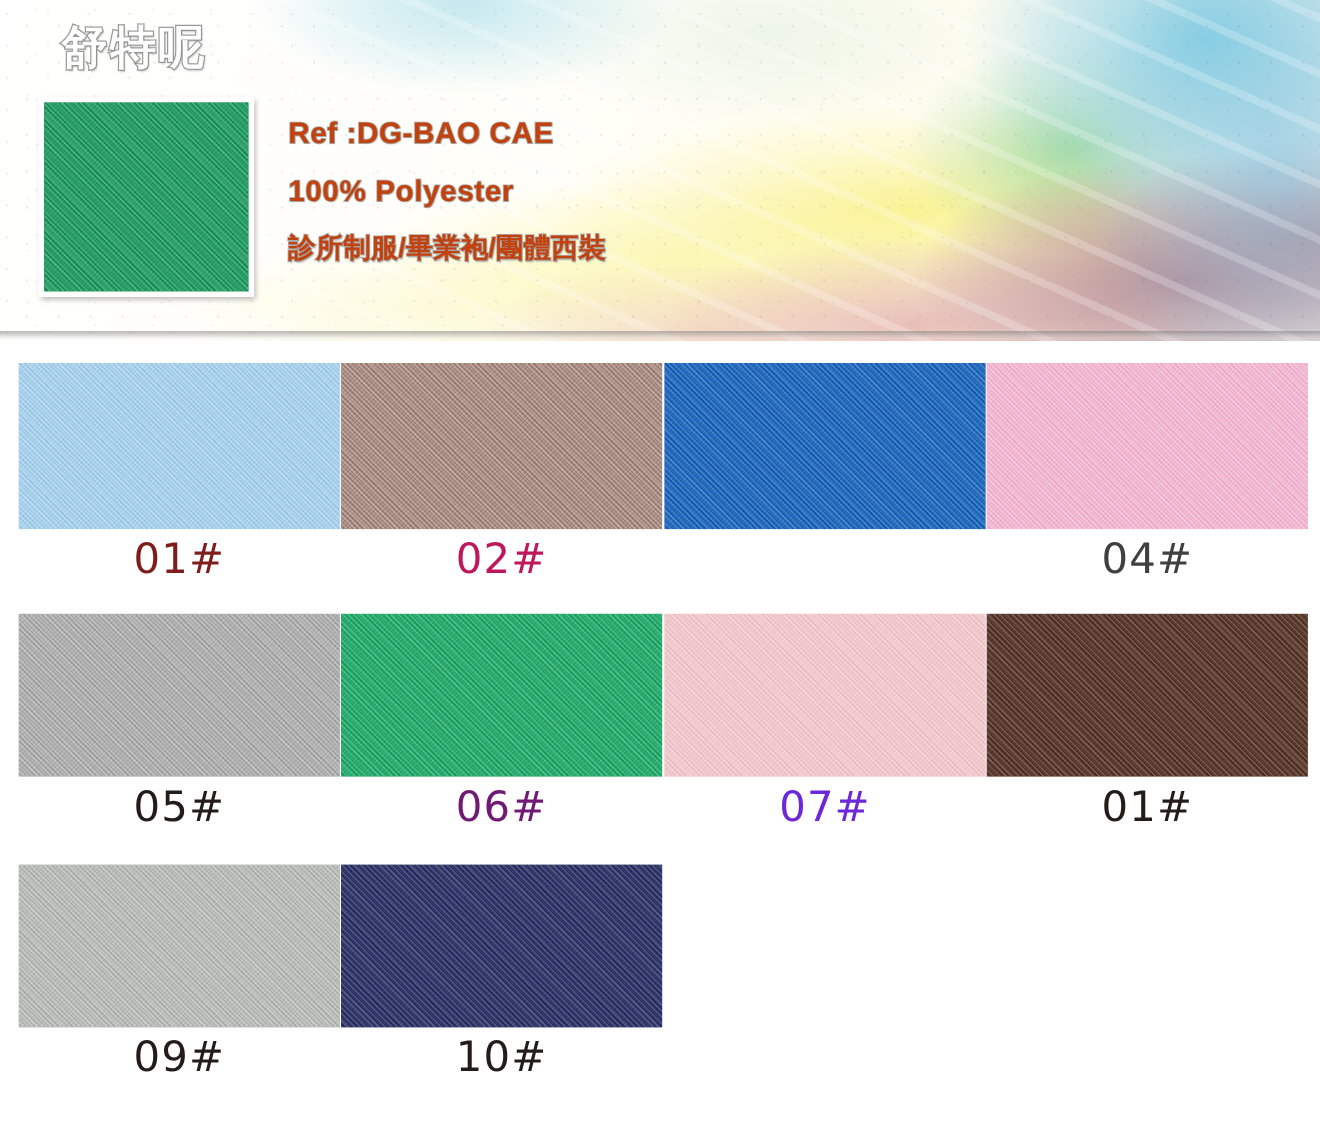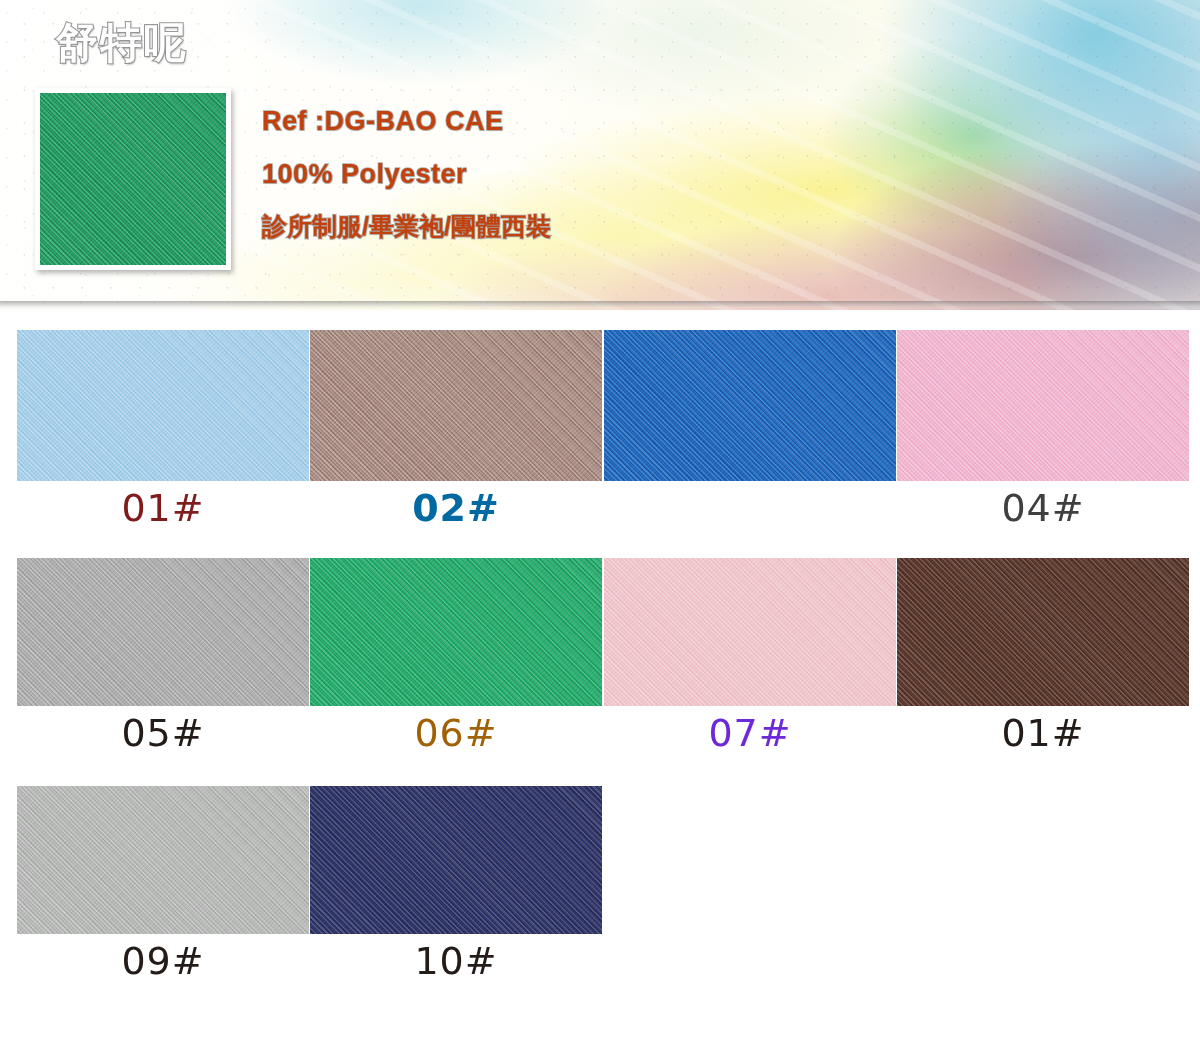--- a/index.html
+++ b/index.html
@@ -237,21 +237,21 @@
           <div class="weave"></div>
           <div class="weave2"></div>
         </div>
         <div class="cell-label" style="color: #7f1d1d;">01#</div>
       </div>
       <div class="cell c1">
         <div class="cell-swatch" style="background: rgb(160, 130, 121);">
           <div class="weave"></div>
           <div class="weave2"></div>
         </div>
-        <div class="cell-label" style="color: #0369a1; font-weight: bold;">02#</div>
+        <div class="cell-label" style="color: #be185d;">02#</div>
       </div>
       <div class="cell c2">
         <div class="cell-swatch" style="background: rgb(28, 95, 180);">
           <div class="weave"></div>
           <div class="weave2"></div>
         </div>
       </div>
       <div class="cell c3">
         <div class="cell-swatch" style="background: rgb(239, 176, 204);">
           <div class="weave"></div>
@@ -266,21 +266,21 @@
           <div class="weave"></div>
           <div class="weave2"></div>
         </div>
         <div class="cell-label" style="color: rgb(35, 28, 24);">05#</div>
       </div>
       <div class="cell c1">
         <div class="cell-swatch" style="background: rgb(33, 162, 99);">
           <div class="weave"></div>
           <div class="weave2"></div>
         </div>
-        <div class="cell-label" style="color: #a16207;">06#</div>
+        <div class="cell-label" style="color: #701a75;">06#</div>
       </div>
       <div class="cell c2">
         <div class="cell-swatch" style="background: rgb(238, 193, 198);">
           <div class="weave"></div>
           <div class="weave2"></div>
         </div>
         <div class="cell-label" style="color: #6d28d9;">07#</div>
       </div>
       <div class="cell c3">
         <div class="cell-swatch" style="background: rgb(81, 50, 39);">

